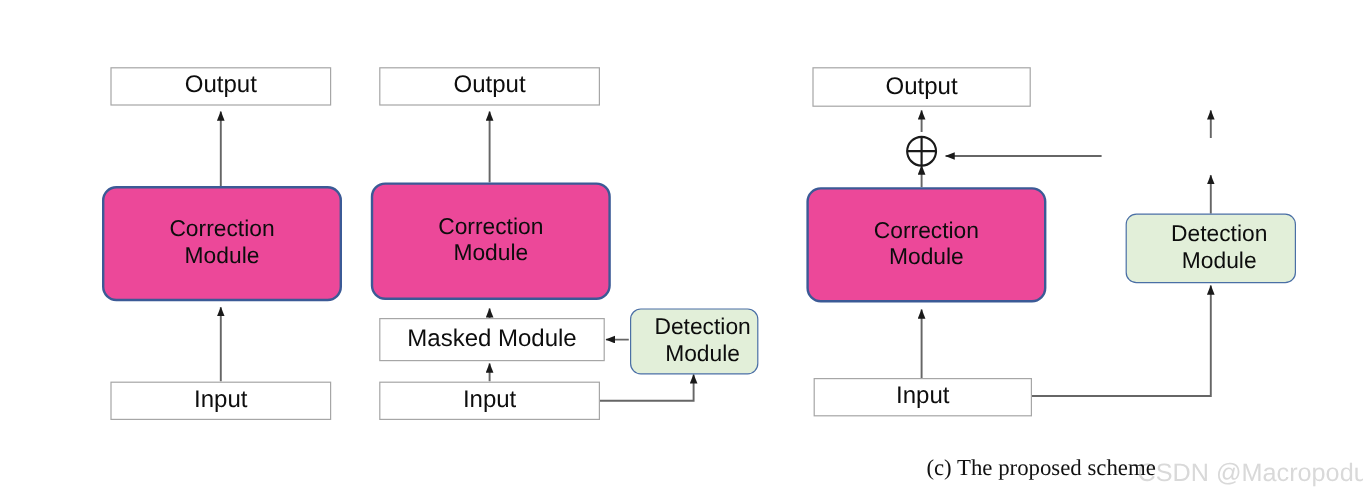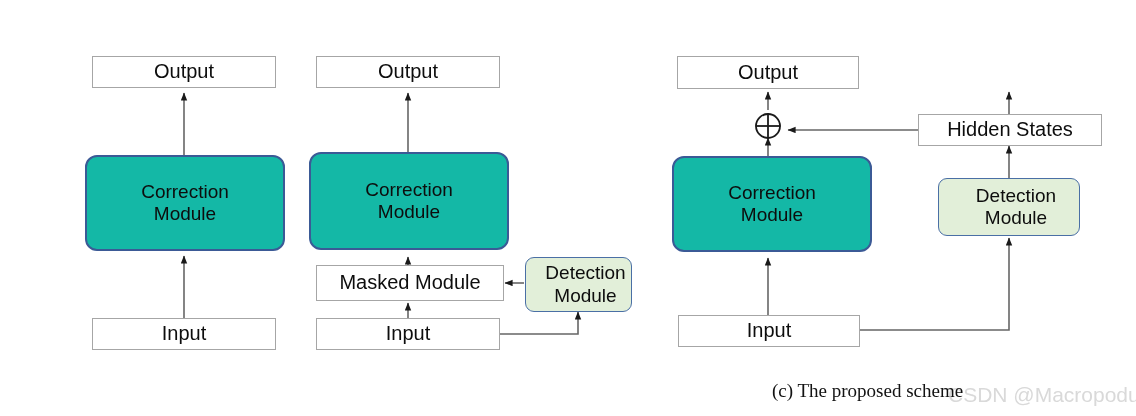--- a/index.html
+++ b/index.html
@@ -21,21 +21,21 @@
     color:#0d0d0d;
     line-height:1.18;
     z-index:3;
   }
   .plain{
     background:#ffffff;
     border:1px solid #a6a6a6;
     font-size:20px;
   }
   .correction{
-    background:#14b8a6;
+    background:#ec4899;
     border:2.2px solid #3b5a96;
     border-radius:12px;
     font-size:19px;
   }
   .detection{
     background:#e2efd9;
     border:1.6px solid #4a6fa5;
     border-radius:9px;
     font-size:19px;
     padding-left:14px;
@@ -127,23 +127,20 @@
 
   <div class="node plain" style="left:316px;top:318px;width:184px;height:32px;">
     <span>Input</span>
   </div>
 
   <div class="node plain" style="left:677px;top:56px;width:182px;height:33px;">
     <span>Output</span>
   </div>
 
 
-  <div class="node plain" style="left:918px;top:114px;width:184px;height:32px;">
-    <span>Hidden States</span>
-  </div>
 
   <div class="node correction" style="left:672px;top:156px;width:200px;height:96px;">
     <span class="ml">Correction<br>Module</span>
   </div>
 
   <div class="node detection" style="left:938px;top:178px;width:142px;height:58px;">
     <span class="ml">Detection<br>Module</span>
   </div>
 
   <div class="node plain" style="left:678px;top:315px;width:182px;height:32px;">

